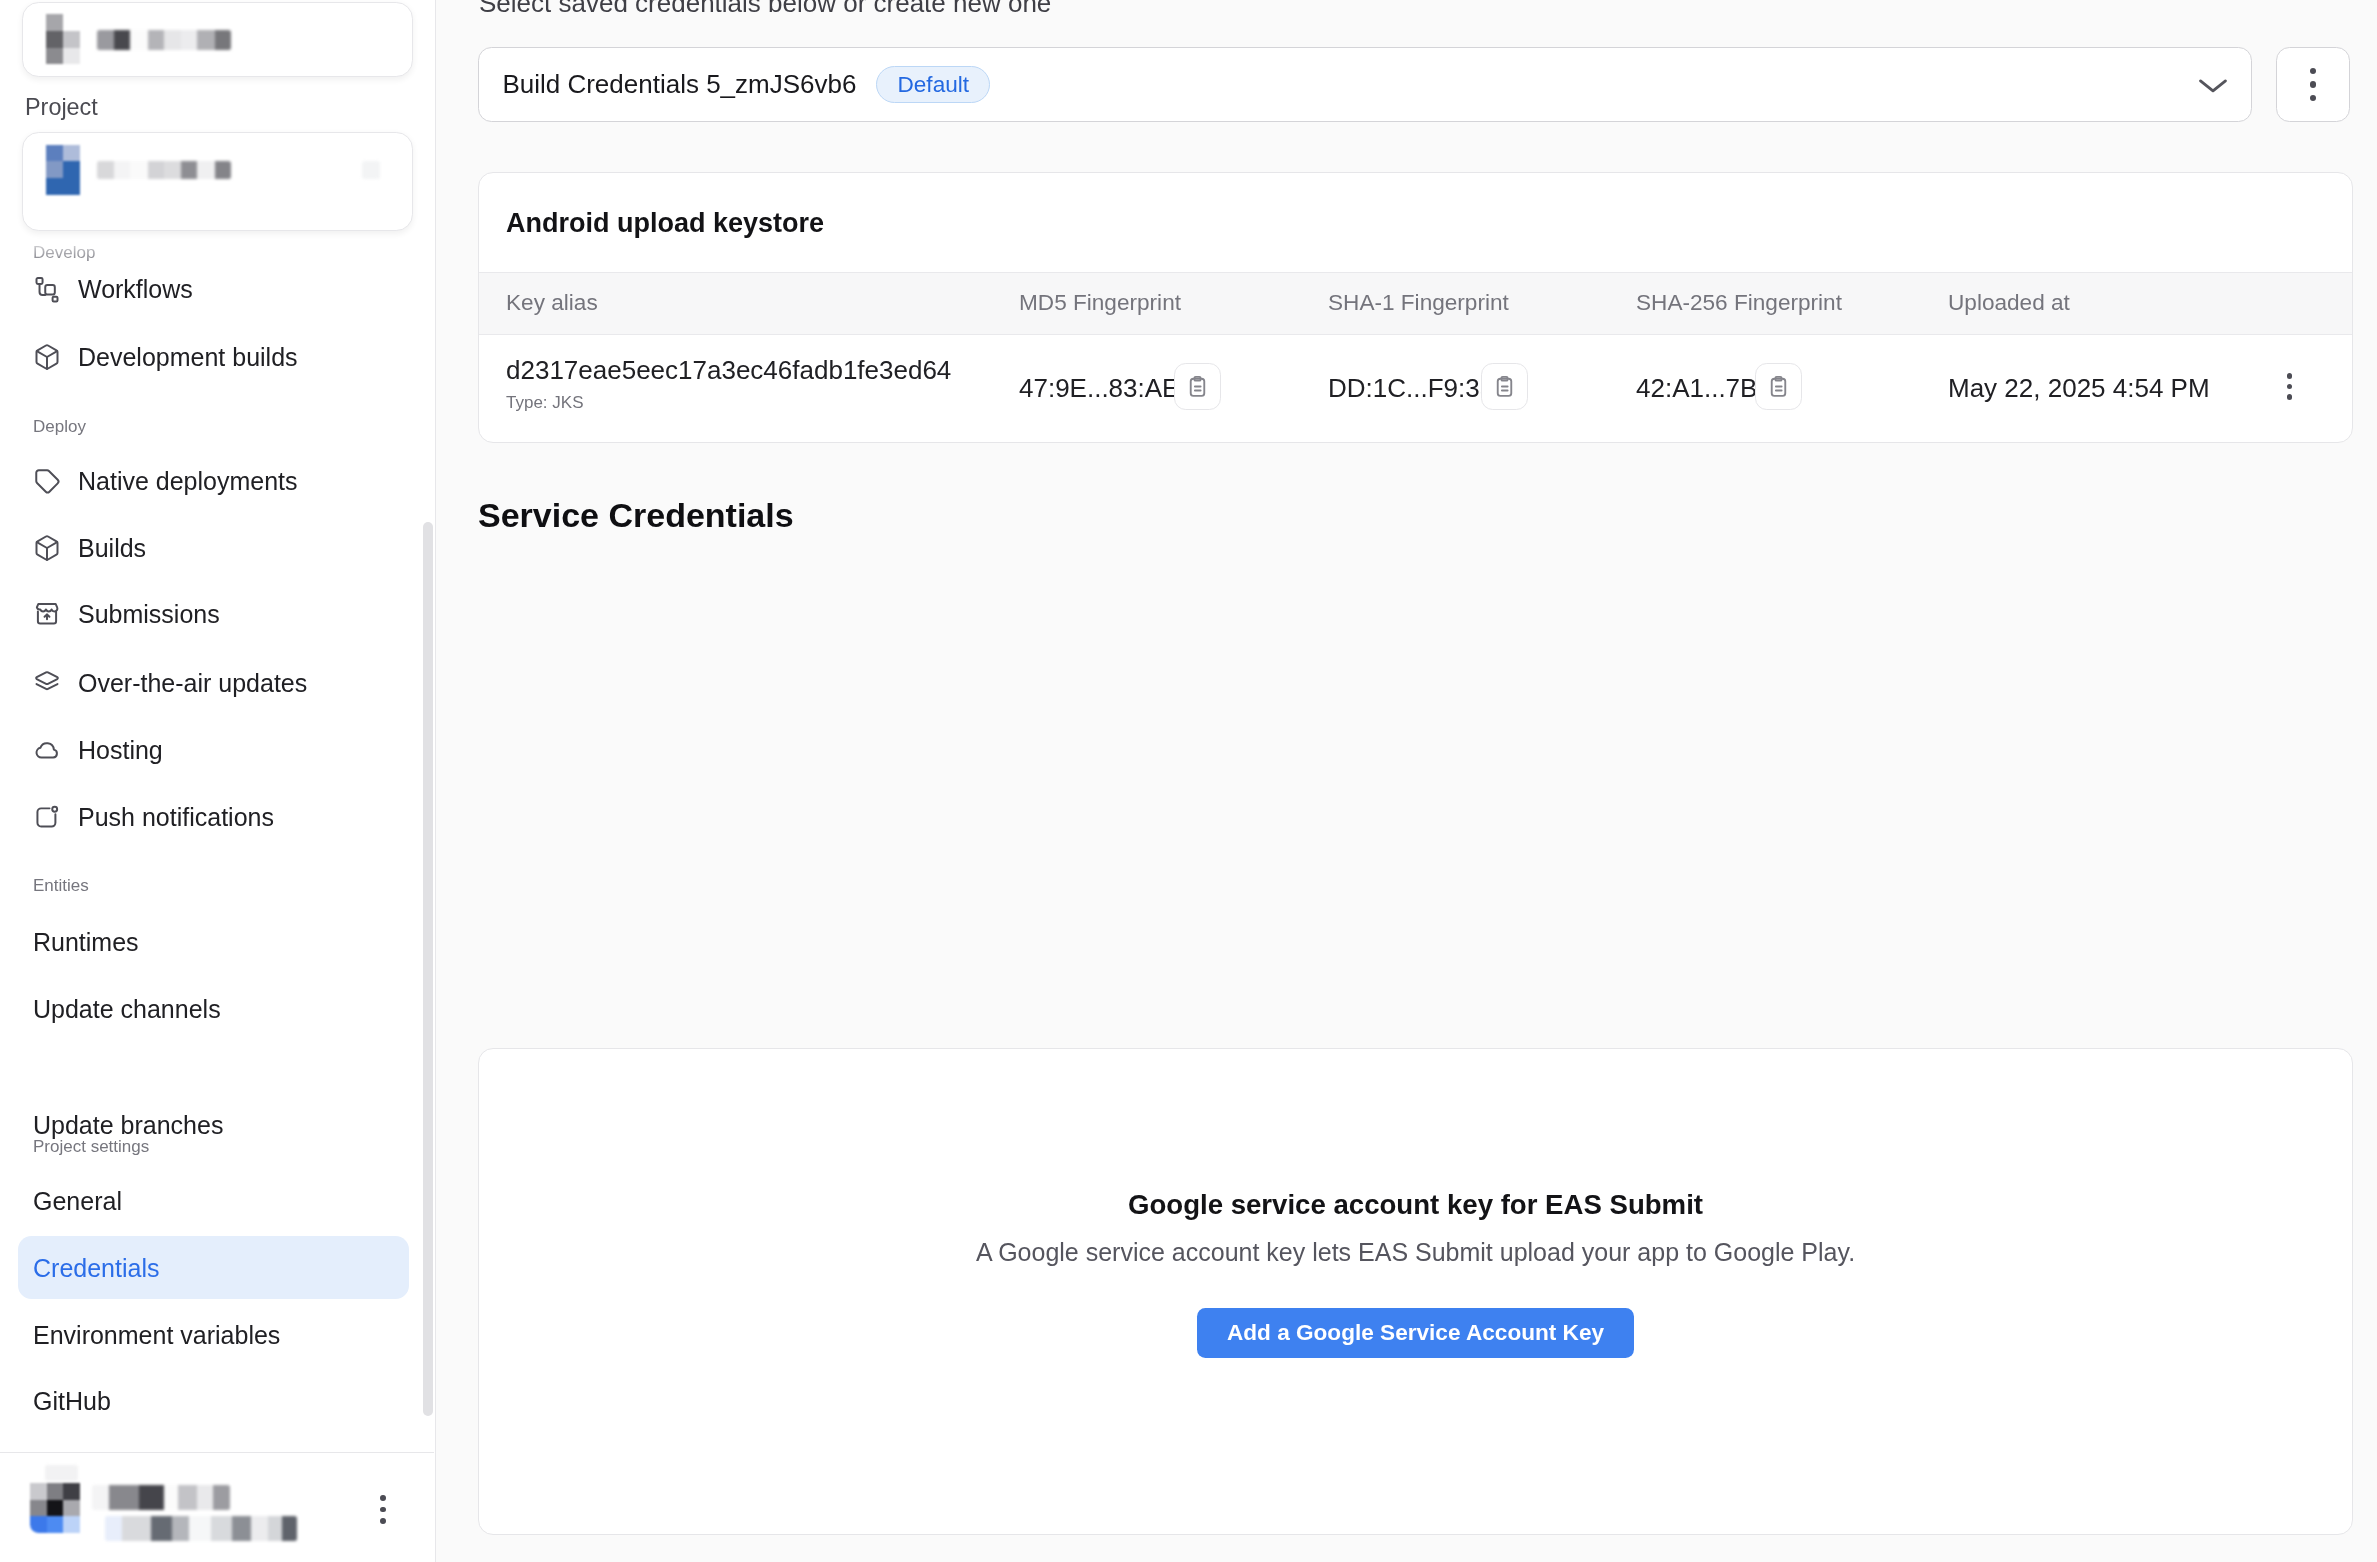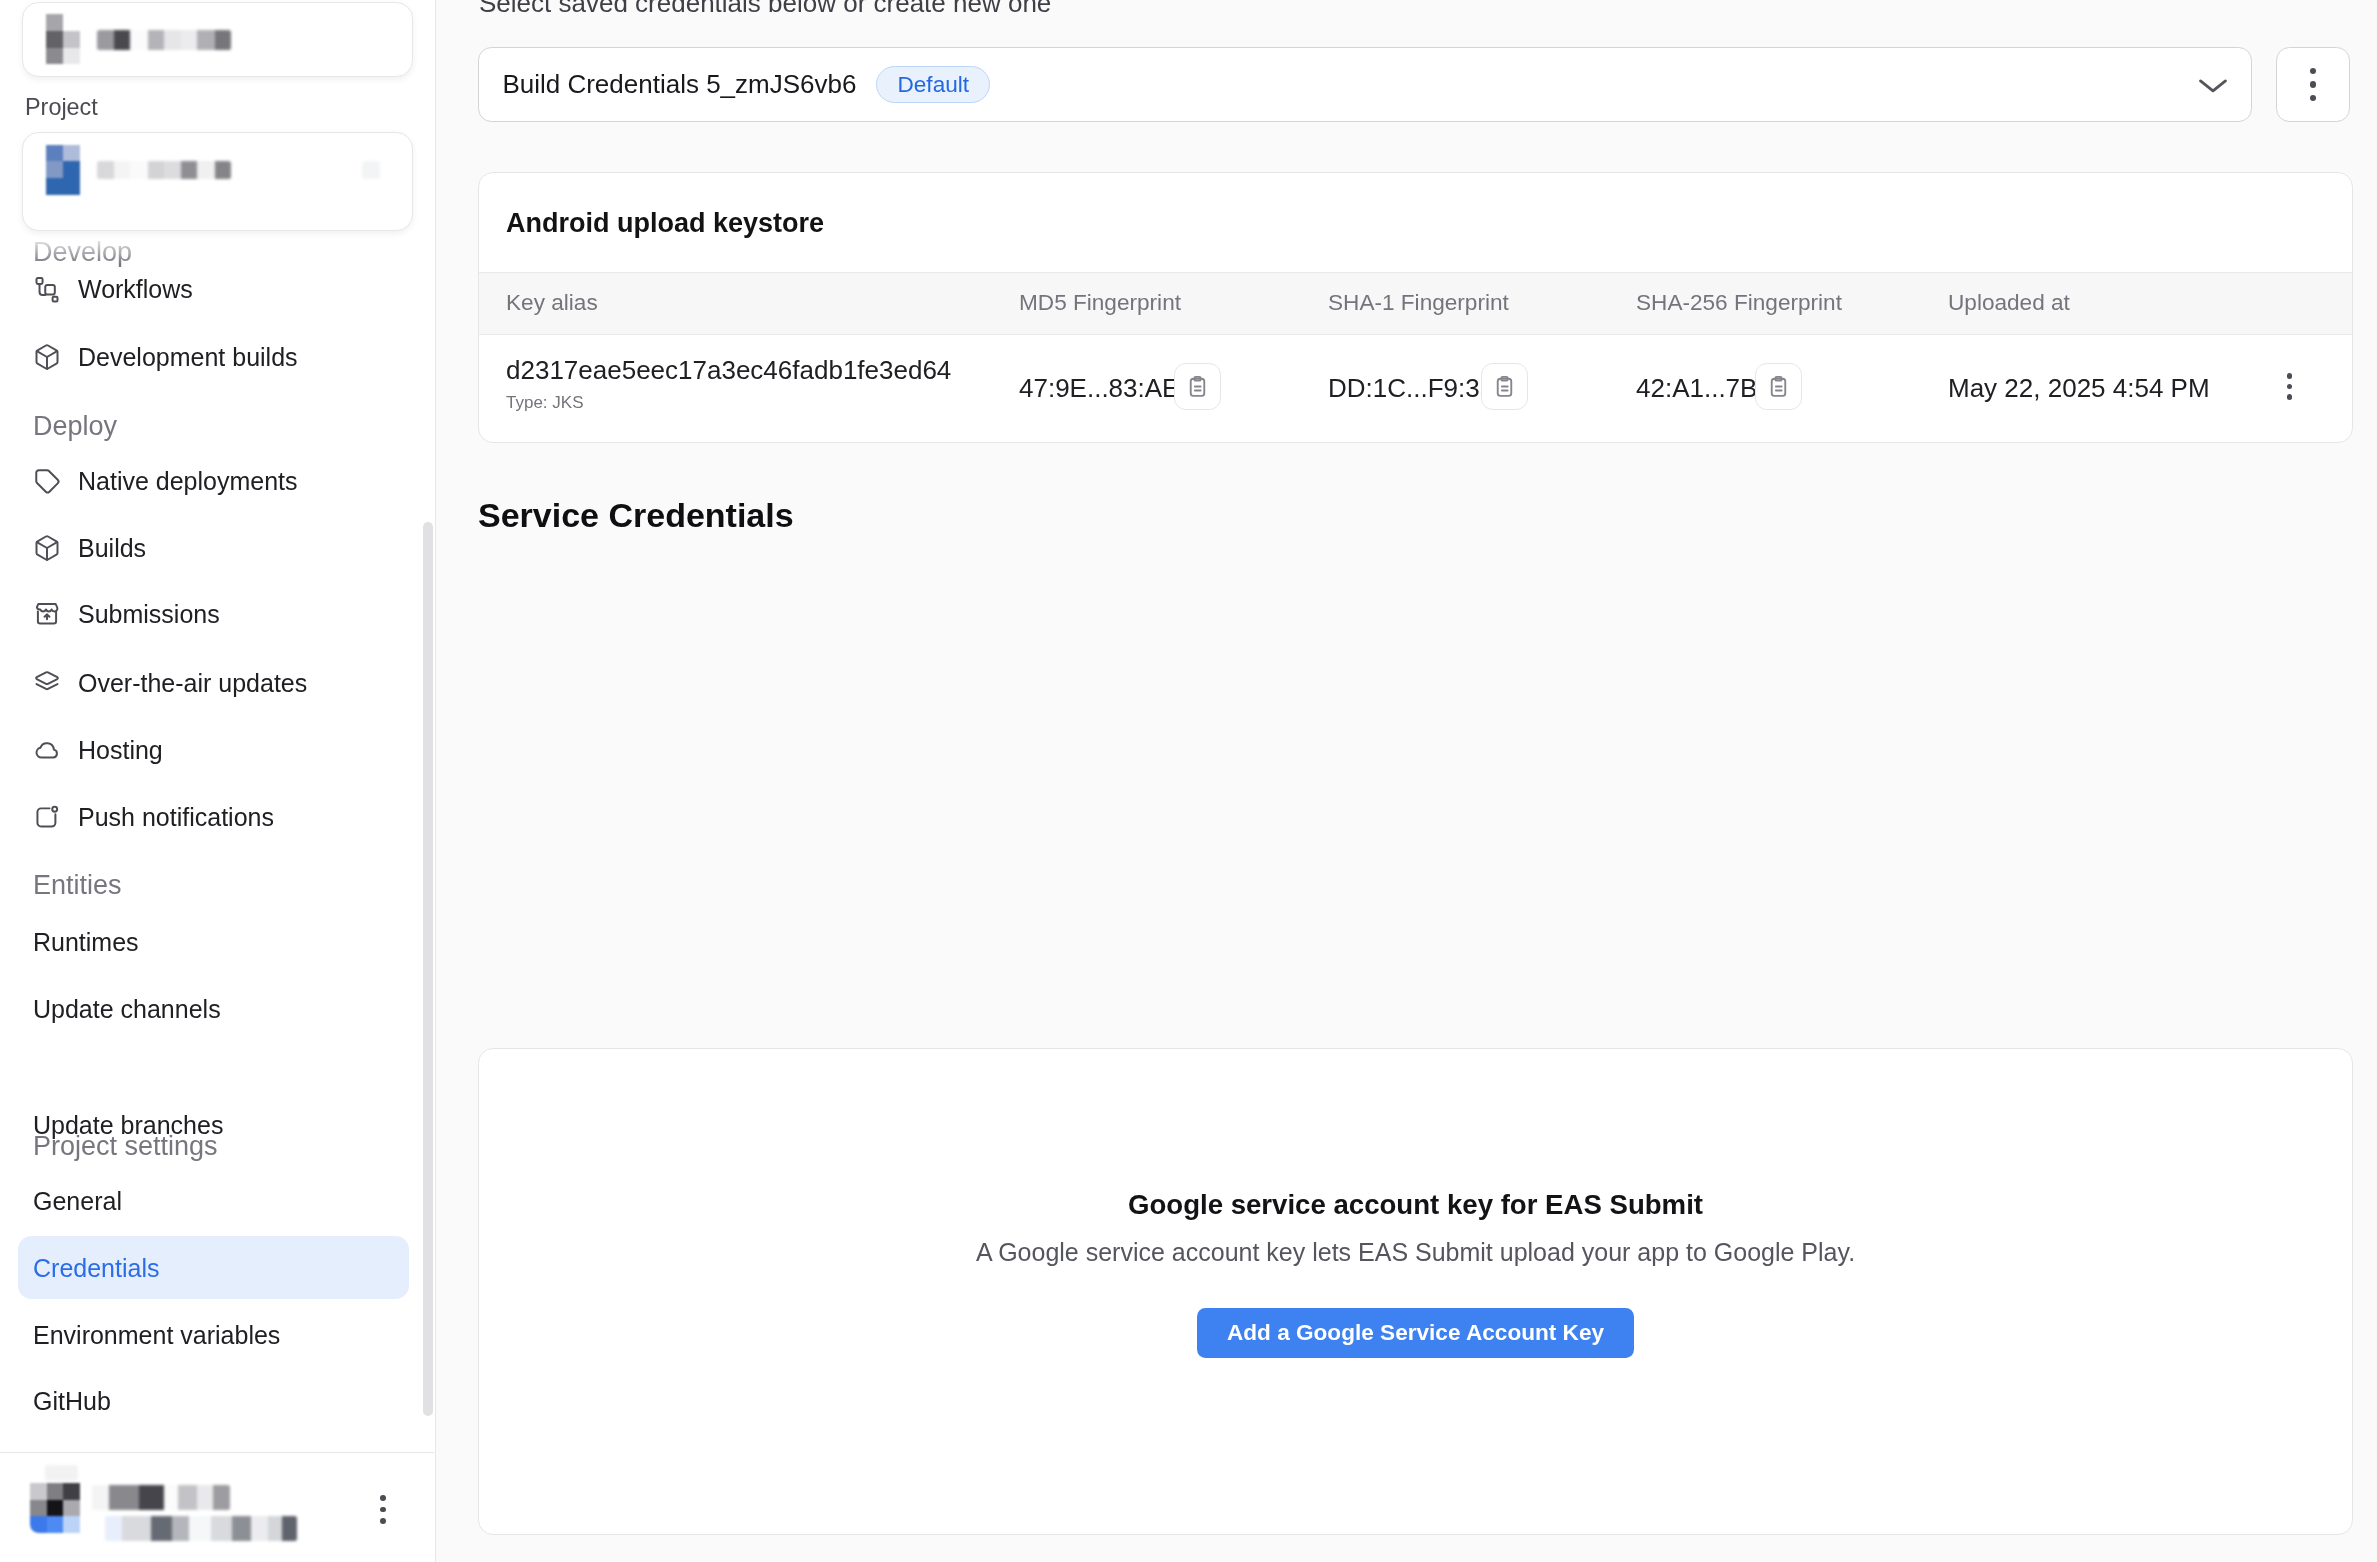--- a/index.html
+++ b/index.html
@@ -12,21 +12,21 @@
   
   .sidebar { position:absolute; left:0; top:0; width:436px; height:1562px;
              background:#ffffff; border-right:1.7px solid #e7e7ea; }
   .nav-item { position:absolute; left:0; width:436px; height:67px; cursor:pointer; }
   .nav-item .nicon { position:absolute; left:33px; top:19px; width:28px; height:28px; color:#4e4e56; }
   .nav-item .nicon svg { width:28px; height:28px; display:block; }
   .nav-item .nlabel { position:absolute; left:78px; top:0; line-height:67px;
                       font-size:25px; color:#202024; white-space:nowrap; }
   .nav-item.plain .nlabel { left:33px; }
   .nav-section { position:absolute; left:33px; width:368px; height:67px; line-height:67px;
-                 font-size:27px; color:#76767e; white-space:nowrap; }
+                 font-size:17px; color:#76767e; white-space:nowrap; }
   .nav-active-pill { position:absolute; left:18.4px; top:1236px; width:391px; height:63px;
                      background:#e4eefc; border-radius:13.4px; }
   .nav-item.active .nlabel { color:#2b6de8; }
 
   .sidebar-header { position:absolute; left:0; top:0; width:434px; height:236px; background:#ffffff; }
   .header-fade { position:absolute; left:0; top:236px; width:434px; height:28px;
                  background:linear-gradient(rgba(255,255,255,.95), rgba(255,255,255,0)); pointer-events:none; }
   .sel-box { position:absolute; left:22px; width:391px; background:#fff;
              border:1.7px solid #e7e7ea; border-radius:16.7px; box-shadow:0 2.5px 6.7px rgba(0,0,0,.06); cursor:pointer; }
   .mosaic { position:absolute; display:grid; grid-template-columns:16.7px 16.7px; grid-auto-rows:16.7px; filter:blur(0.8px); }

